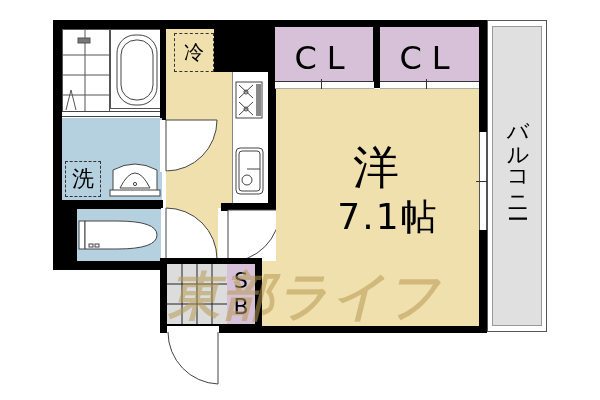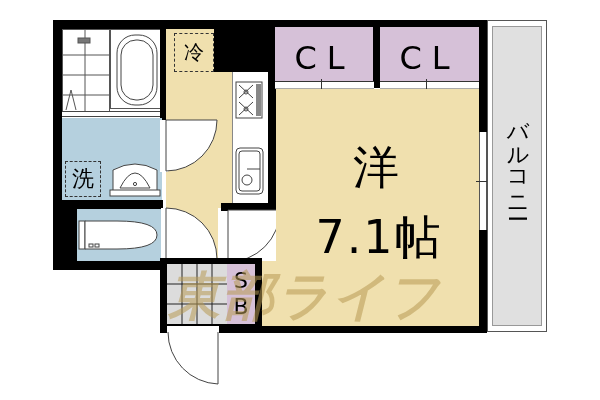--- a/index.html
+++ b/index.html
@@ -99,21 +99,21 @@
 <div class="abs wall" style="left:268px;top:20px;width:8px;height:188px;"></div>
 <div class="abs wall" style="left:221px;top:203px;width:55px;height:8px;"></div>
 
 <div class="abs" style="left:221px;top:211px;width:8px;height:50px;background:#fff;border-right:1px solid #888;"></div>
 <svg width="55" height="55" style="left:228px;top:210px;">
   <path d="M0 0 L52 0 A52 52 0 0 1 0 52 Z" fill="#fff" stroke="#444" stroke-width="1"></path>
 </svg>
 
 <div class="abs" style="left:276px;top:89px;width:206px;height:172px;background:#f0e0ae;">
   <div class="label" style="left:60px;top:55px;width:80px;font-size:46px;">洋</div>
-  <div class="label" style="left:0;top:125px;width:206px;font-size:46px;letter-spacing:2px;">7.1帖</div>
+  <div class="label" style="left:0;top:110px;width:206px;font-size:36px;letter-spacing:2px;padding-left:9px;">7.1帖</div>
 </div>
 <div class="abs" style="left:257px;top:261px;width:225px;height:70px;background:#f0e0ae;"></div>
 
 <div class="abs" style="left:275px;top:27px;width:99px;height:54px;background:#d6c1d8;">
   <div class="label" style="left:0;top:15px;width:99px;font-size:32px;letter-spacing:10px;">CL</div>
 </div>
 <div class="abs wall" style="left:373px;top:20px;width:7px;height:68px;"></div>
 <div class="abs" style="left:380px;top:27px;width:99px;height:54px;background:#d6c1d8;">
   <div class="label" style="left:0;top:15px;width:99px;font-size:32px;letter-spacing:10px;">CL</div>
 </div>

